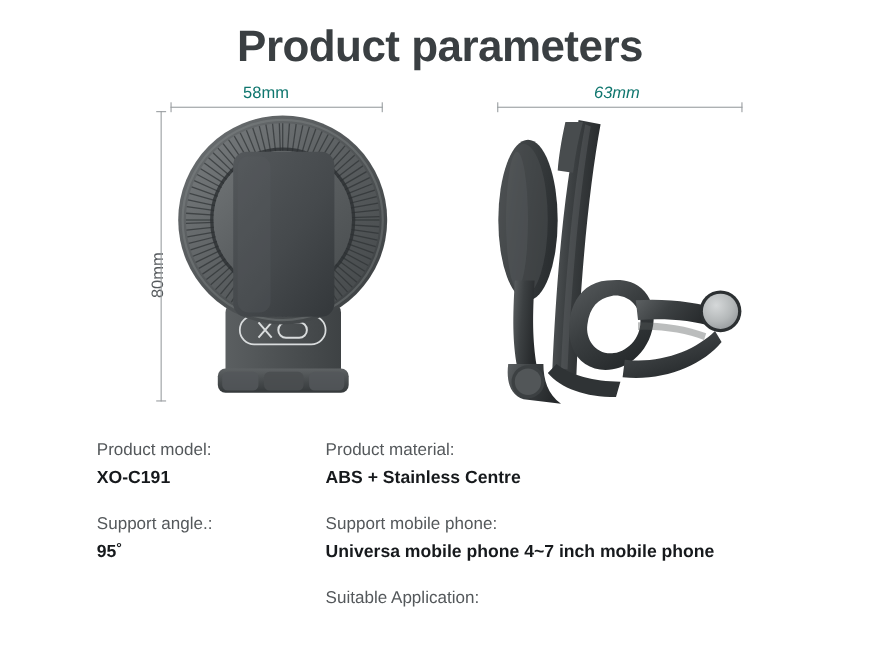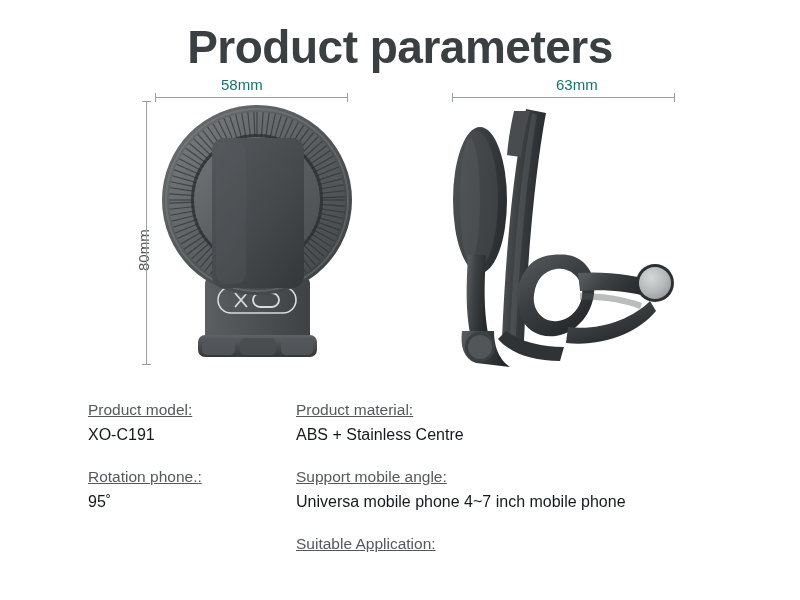--- a/index.html
+++ b/index.html
@@ -16,21 +16,21 @@
     -webkit-font-smoothing: antialiased;
   }
 
   
   .page-title {
     position: absolute;
     top: 20px;
     left: 0;
     width: 800px;
     text-align: center;
-    font-size: 46px;
+    font-size: 40px;
     font-weight: bold;
     letter-spacing: -0.5px;
     color: #3a3f42;
   }
 
   
   .dim-label {
     position: absolute;
     font-size: 15px;
     color: #0f766e;
@@ -83,25 +83,24 @@
   .spec-col { position: absolute; }
   .spec-col.left  { left: 88px;  width: 200px; }
   .spec-col.right { left: 296px; width: 470px; }
   .spec-row { margin-bottom: 18px; }
   .spec-row:last-child { margin-bottom: 0; }
   .spec-label {
     font-size: 15.5px;
     color: #54585b;
     line-height: 24px;
     white-space: nowrap;
-    text-decoration: underline;
   }
   .spec-value {
     font-size: 16px;
-    font-weight: normal;
+    font-weight: bold;
     color: #16191c;
     line-height: 25px;
     white-space: nowrap;
   }
   .spec-col.left .spec-row  { height: 49px; }
   .spec-col.right .spec-row { height: 49px; }
 </style>
 </head>
 <body>
 
@@ -112,21 +111,21 @@
   <span class="tick-v" style="left:0;"></span>
   <span class="tick-v" style="left:192px;"></span>
 </div>
 
 <div class="dim-label-vertical" style="left:135px; top:271px;">80mm</div>
 <div class="dim-line-v" style="left:146px; top:101px; height:264px;">
   <span class="tick-h" style="top:0;"></span>
   <span class="tick-h" style="top:263px;"></span>
 </div>
 
-<div class="dim-label" style="left:556px; top:76px;">63mm</div>
+<div class="dim-label" style="left:540px; top:76px;font-style:italic;">63mm</div>
 <div class="dim-line-h" style="left:452px; top:97px; width:223px;">
   <span class="tick-v" style="left:0;"></span>
   <span class="tick-v" style="left:222px;"></span>
 </div>
 
 <svg class="product-art" style="left:150px; top:100px;" width="215" height="270" viewBox="0 0 215 270">
   <defs>
     <linearGradient id="ringOuter" x1="0" y1="0" x2="1" y2="1">
       <stop offset="0%" stop-color="#6e7274"></stop>
       <stop offset="45%" stop-color="#54585a"></stop>
@@ -269,34 +268,34 @@
 </svg>
 
 <div class="specs">
 
   <div class="spec-col left">
     <div class="spec-row">
       <div class="spec-label">Product model:</div>
       <div class="spec-value">XO-C191</div>
     </div>
     <div class="spec-row">
-      <div class="spec-label">Rotation phone.:</div>
+      <div class="spec-label">Support angle.:</div>
       <div class="spec-value">95˚</div>
     </div>
     <div class="spec-row">
     </div>
   </div>
 
   <div class="spec-col right">
     <div class="spec-row">
       <div class="spec-label">Product material:</div>
       <div class="spec-value">ABS + Stainless Centre</div>
     </div>
     <div class="spec-row">
-      <div class="spec-label">Support mobile angle:</div>
+      <div class="spec-label">Support mobile phone:</div>
       <div class="spec-value">Universa mobile phone 4~7 inch mobile phone</div>
     </div>
     <div class="spec-row">
       <div class="spec-label">Suitable Application:</div>
     </div>
   </div>
 
 </div>
 
 </body></html>

